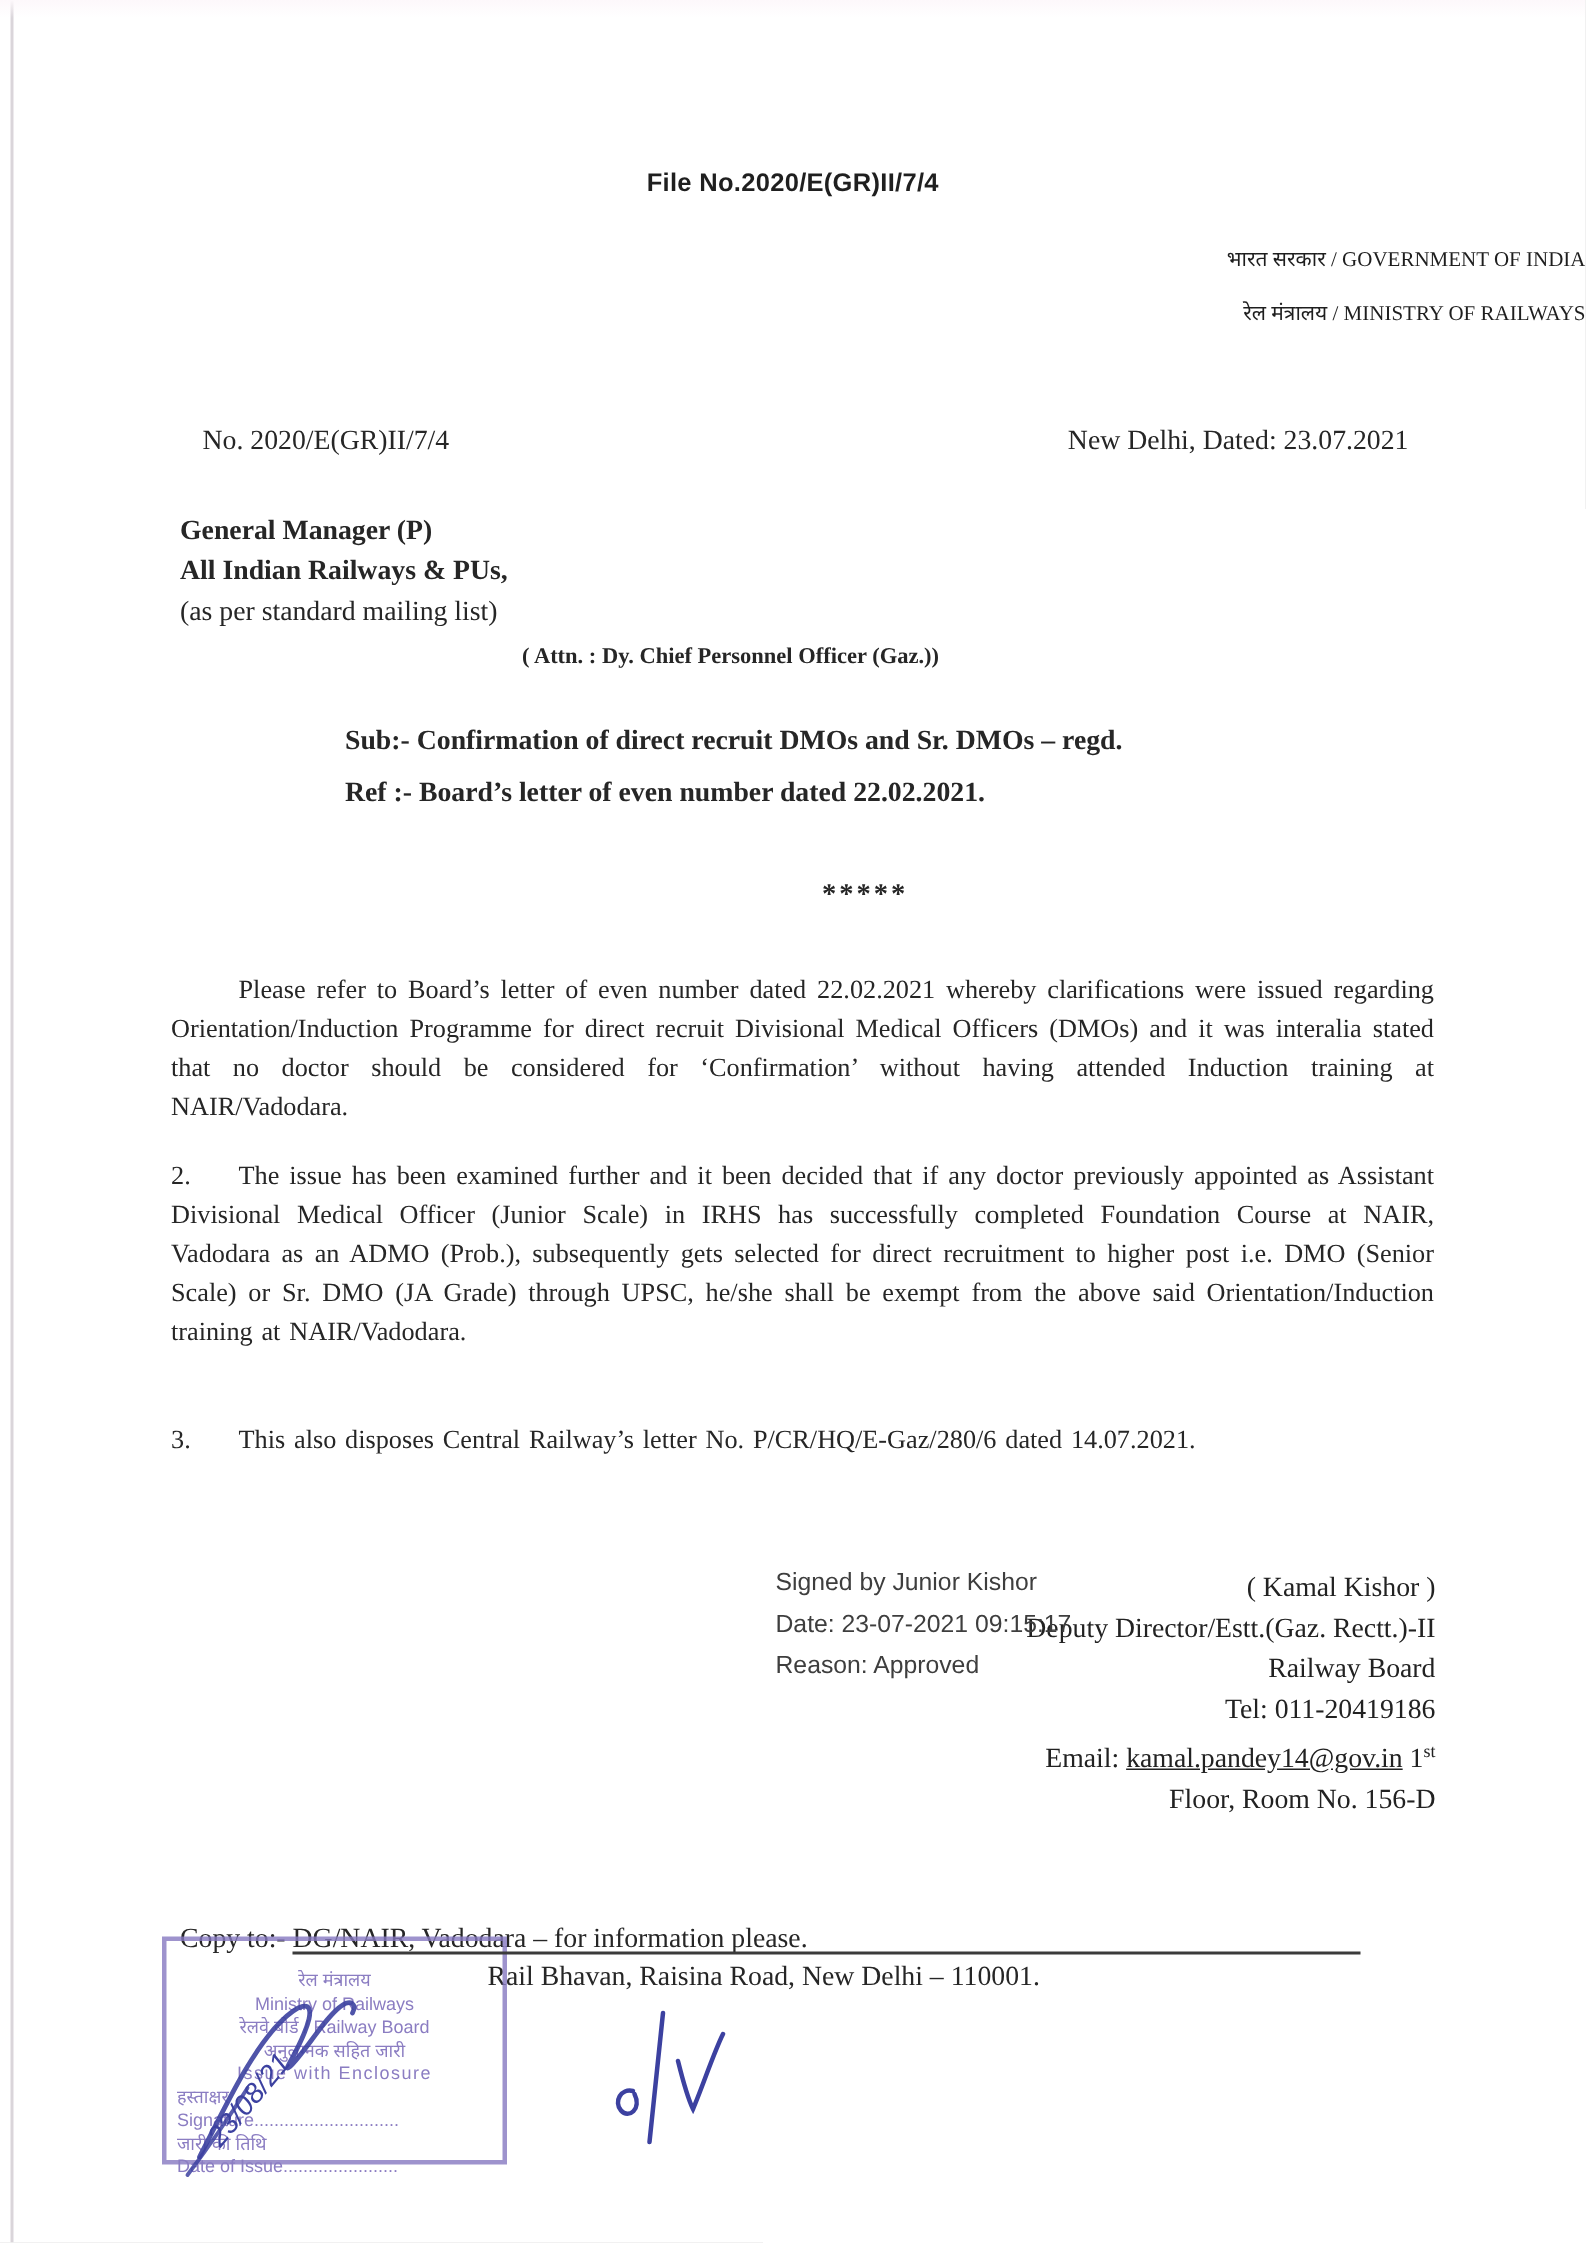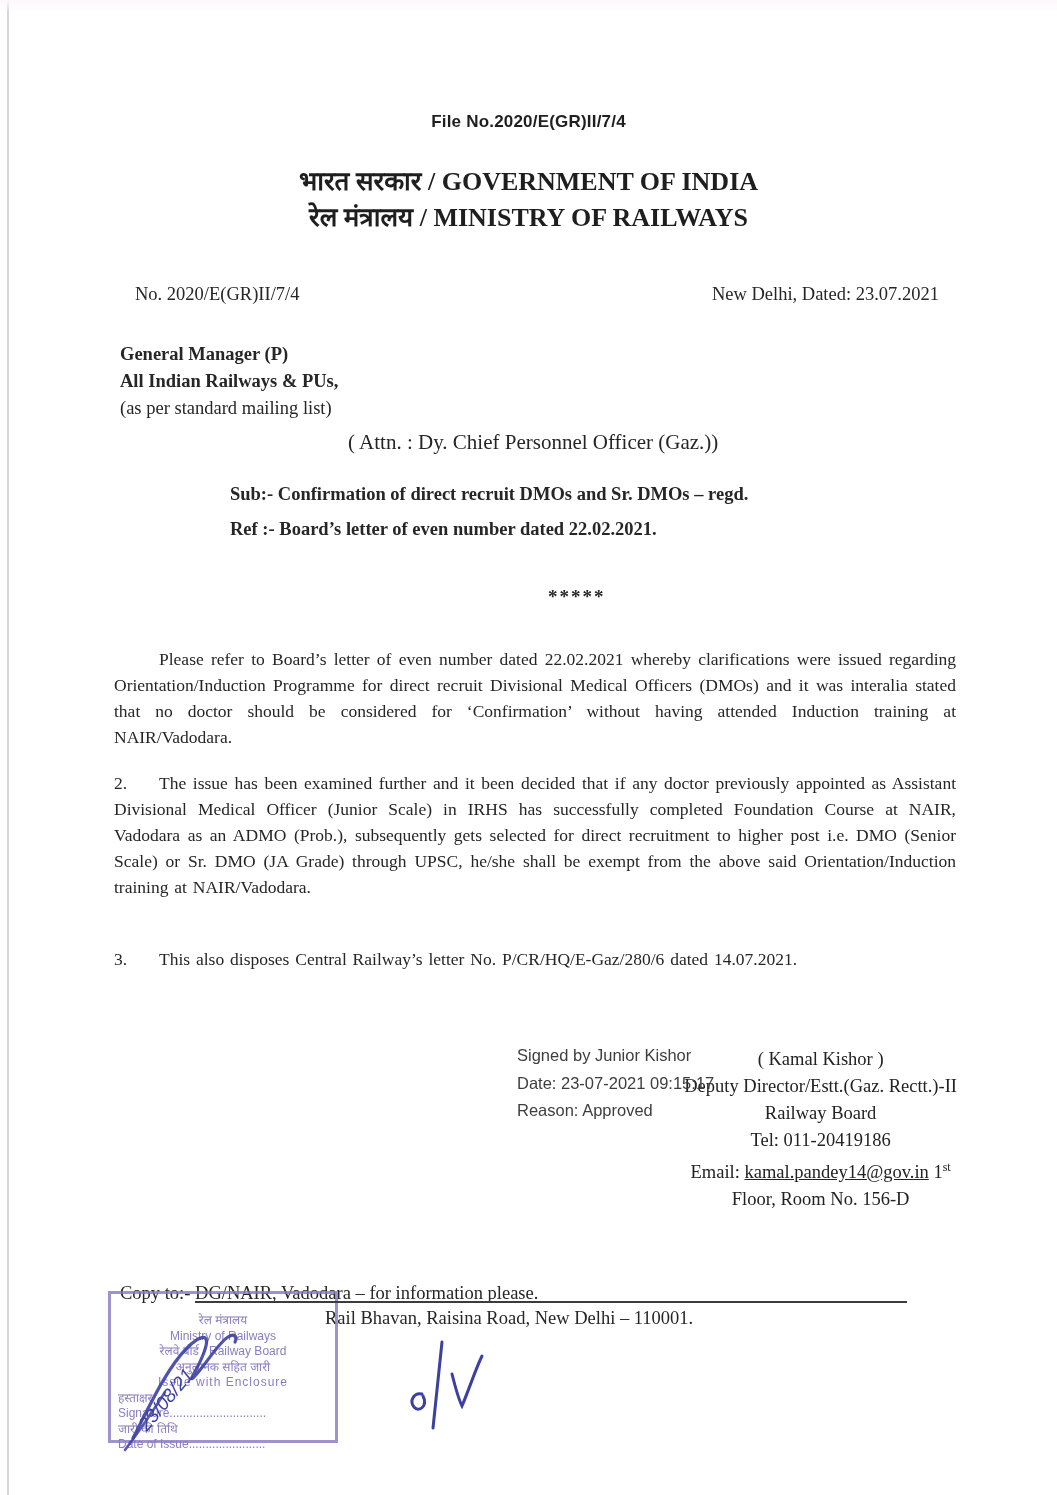--- a/index.html
+++ b/index.html
@@ -19,44 +19,44 @@
   .page::after{ 
     content:"";position:absolute;left:0;top:0;width:100%;height:12px;
     background:linear-gradient(#fdf8fb,rgba(253,248,251,0));
   }
   .abs{position:absolute;}
   .center{left:0;width:100%;text-align:center;}
   .file-number{
     top:112px;font-family:"Liberation Sans","DejaVu Sans",sans-serif;
     font-weight:bold;font-size:17px;letter-spacing:.2px;color:#1f1f1f;
   }
-  .org-line{font-weight:bold;font-size:26px;color:#1e1e1e;}
+  .org-line{font-weight:normal;font-size:14px;color:#1e1e1e;text-align:right;}
   .org-line.l1{top:162px;} .org-line.l2{top:198px;} .org-line.l3{top:233px;}
   .ref-no{left:135px;top:284px;font-size:18.5px;}
   .place-date{right:118px;top:284px;font-size:18.5px;}
   .addressee{left:120px;top:341px;font-size:18.5px;line-height:27px;}
   .addressee .bold{font-weight:bold;}
-  .attn{left:348px;top:430px;font-weight:normal;font-size:21px;}
+  .attn{left:348px;top:430px;font-weight:bold;font-size:15px;}
   .subject{left:230px;top:484px;font-weight:bold;font-size:18.5px;}
   .reference{left:230px;top:519px;font-weight:bold;font-size:18.5px;}
   .separator{left:548px;top:586px;font-weight:bold;font-size:19px;letter-spacing:2px;}
   .para{
     left:114px;width:842px;
     font-size:17.5px;line-height:26px;
     text-align:justify;text-indent:45px;word-spacing:1.5px;
   }
   .para .pnum{position:absolute;left:0;top:0;text-indent:0;}
   .para.p1{top:646px;} .para.p2{top:770px;} .para.p3{top:946px;}
   .digital-sig{
     left:517px;top:1042px;z-index:3;
     font-family:"Liberation Sans","DejaVu Sans",sans-serif;
     font-size:16.5px;line-height:27.5px;color:#3e3e3e;
   }
   .signatory{
-    right:100px;top:1046px;text-align:center;
+    right:100px;top:1046px;text-align:right;
     font-size:18.5px;line-height:27px;color:#222;
   }
   .signatory .email{text-decoration:underline;}
   .signatory sup{font-size:12px;}
   .copy-to{left:120px;top:1238px;font-size:18.5px;margin-top:45px;}
   .footer-line{left:195px;top:1301px;width:712px;height:2px;background:#3b3b3b;z-index:4;}
   .footer-address{left:325px;top:1308px;font-size:18.5px;}
   .stamp{
     left:108px;top:1291px;width:230px;height:152px;z-index:2;
     border:3px solid rgba(134,120,192,.8);

